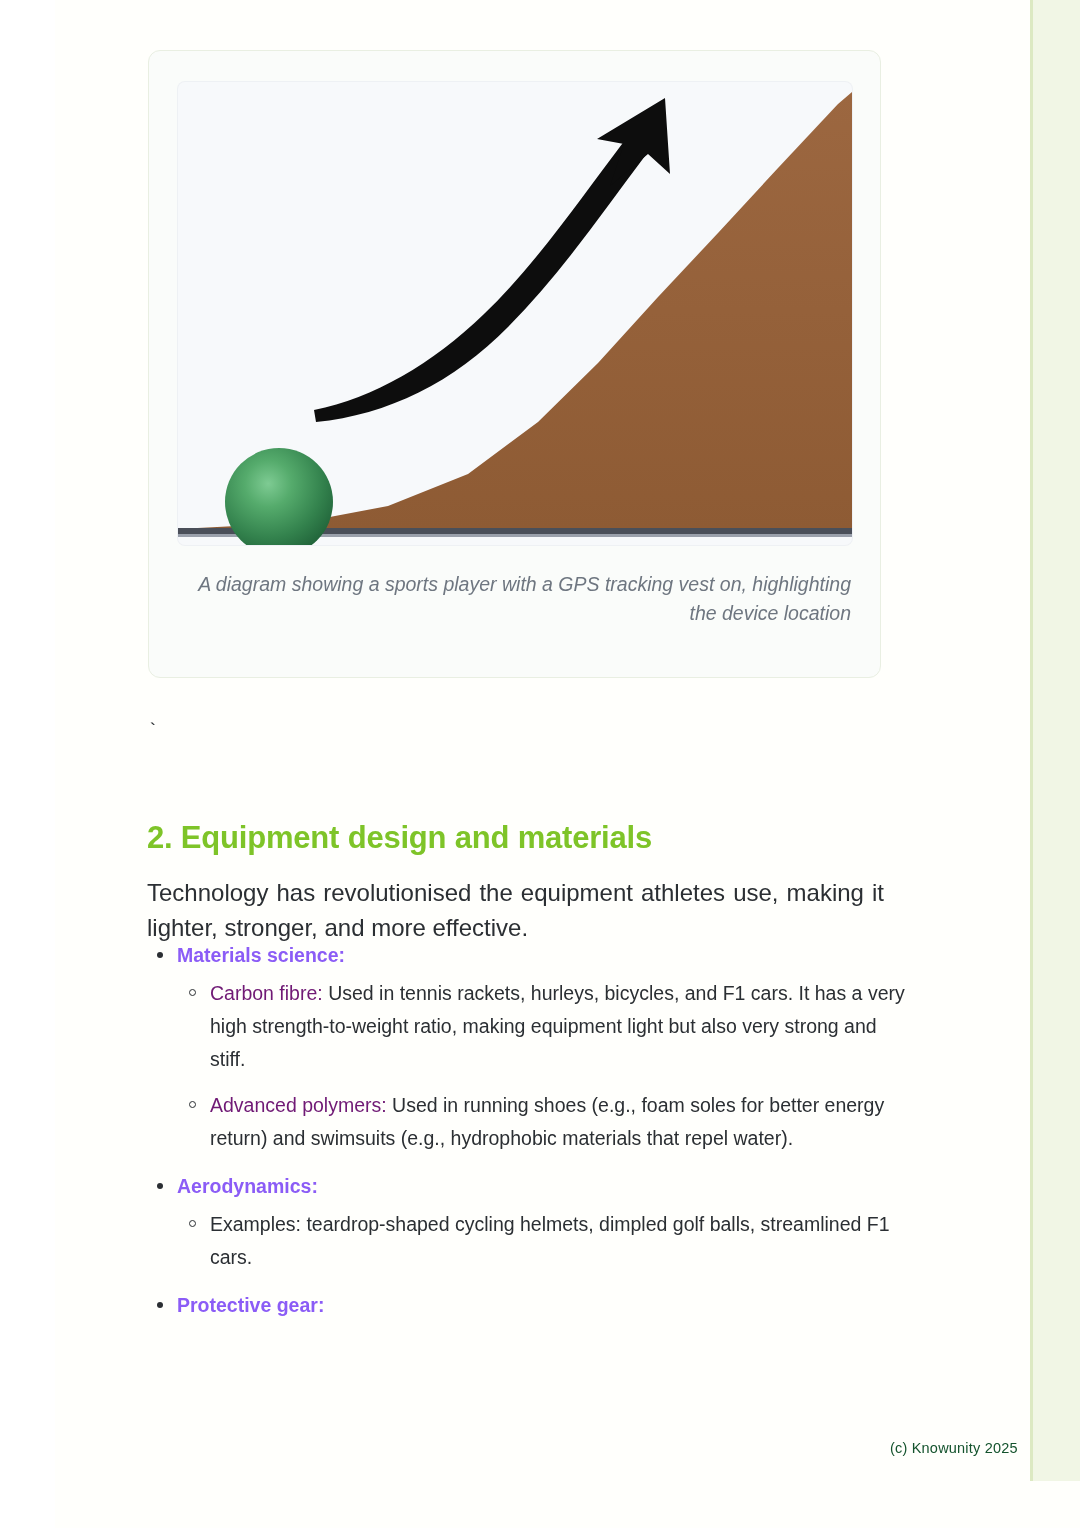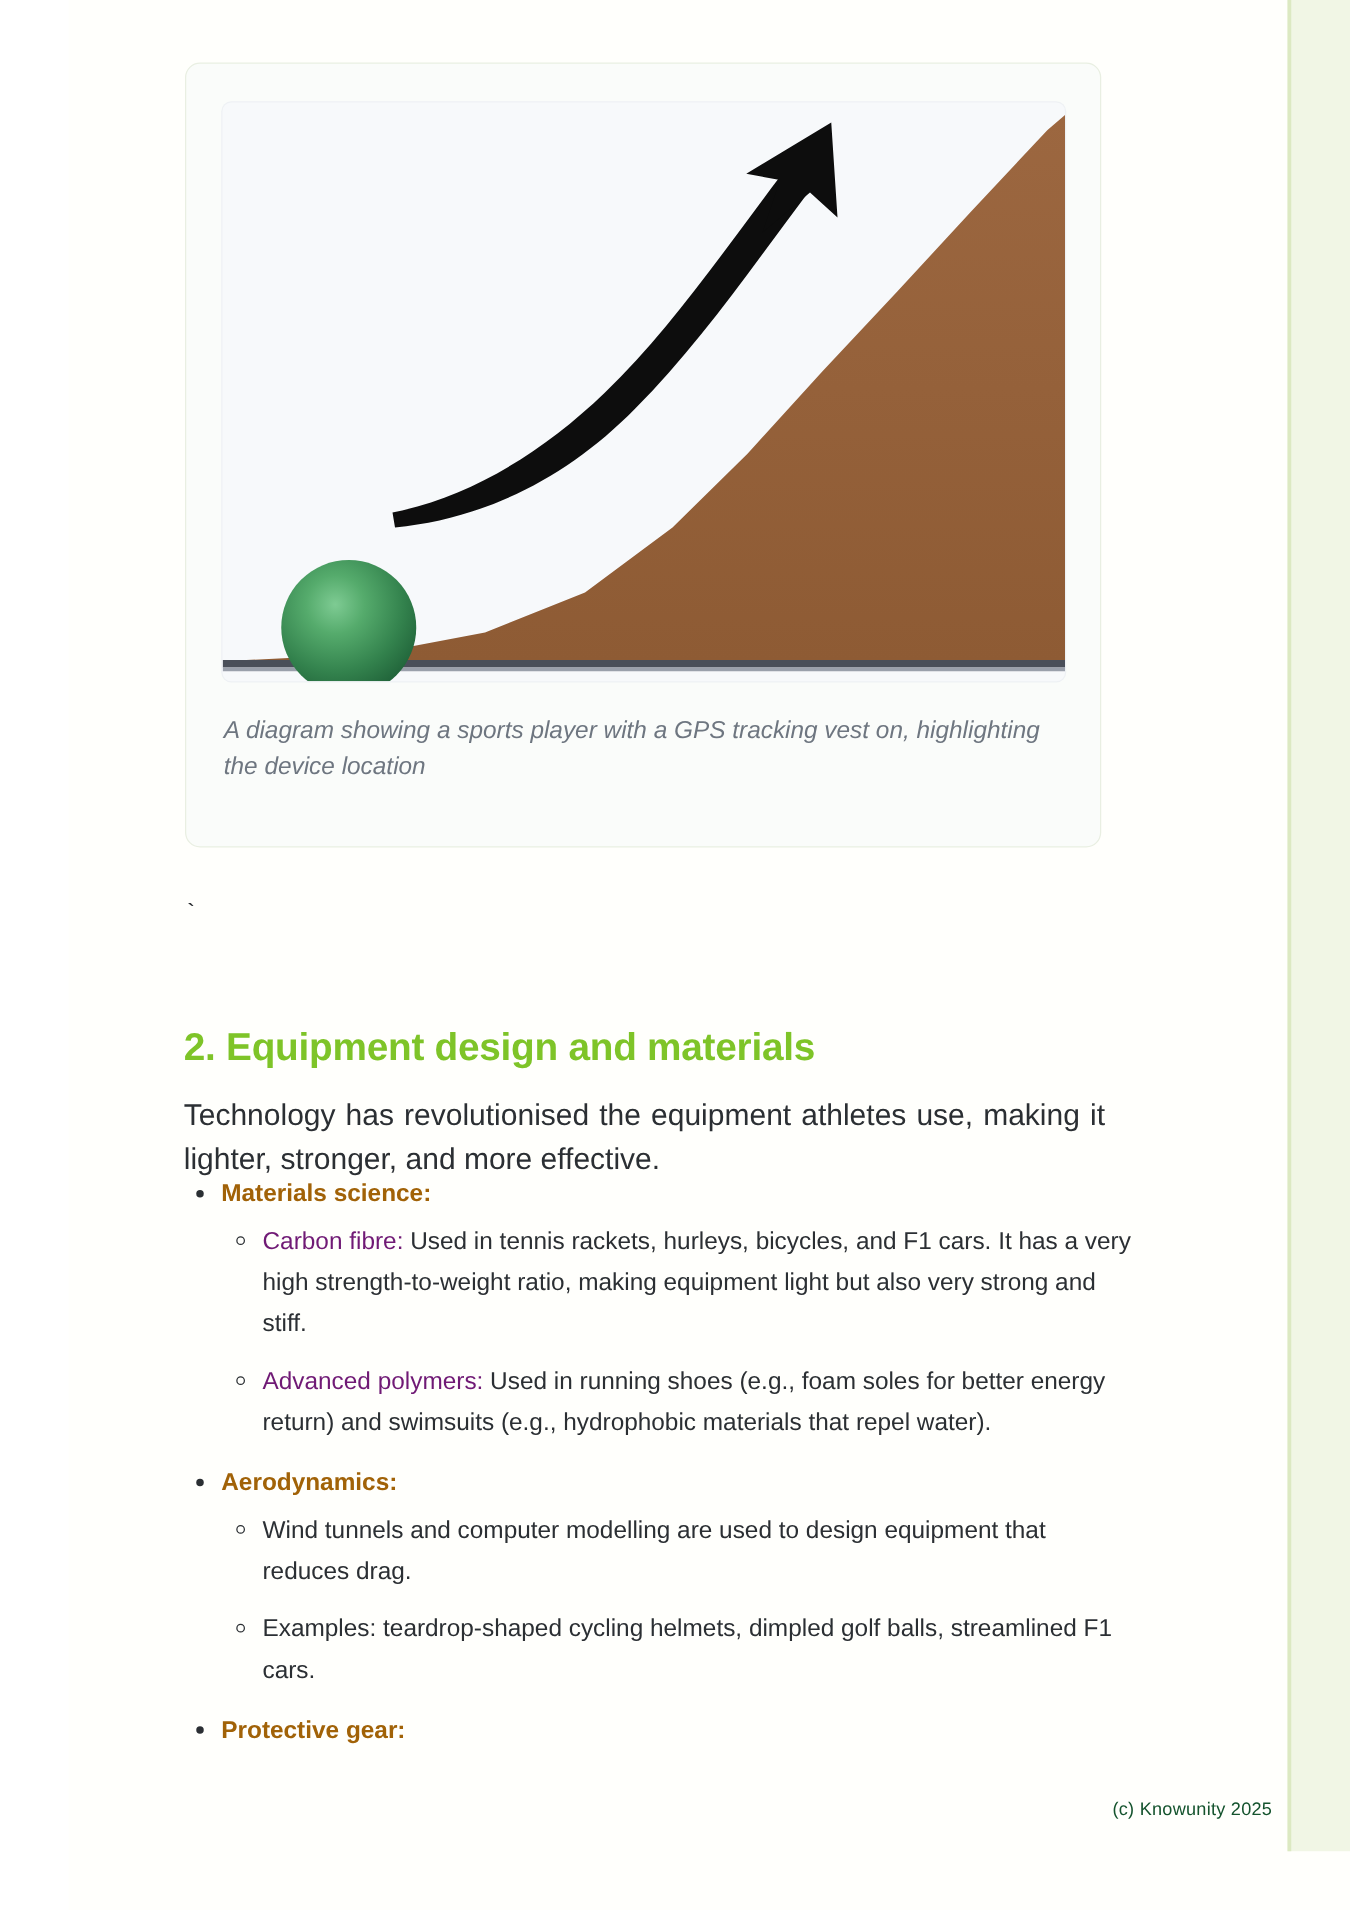--- a/index.html
+++ b/index.html
@@ -63,21 +63,21 @@
     box-shadow: 0 0 0 1px #eef1f4;
   }
 
   .figure-svg { display: block; width: 100%; height: 100%; }
 
   .figure-caption {
     position: absolute;
     left: 30px;
     top: 519px;
     width: 672px;
-    text-align: left;
+    text-align: right;
     font-size: 19.5px;
     line-height: 29px;
     font-style: italic;
     color: #6e7680;
     font-family: "Liberation Sans", sans-serif;
   }
 
   
   .stray-tick {
     position: absolute;
@@ -138,21 +138,21 @@
     top: 12px;
     width: 6px;
     height: 6px;
     background: #2b2f33;
     border-radius: 50%;
   }
   .grp-label {
     font-size: 19.5px;
     line-height: 31px;
     font-weight: bold;
-    color: #a16207;
+    color: #8b5cf6;
   }
 
   ul.lvl2 {
     list-style: none;
     margin: 6px 0 0 0;
     padding: 0;
   }
   ul.lvl2 > li.sub {
     position: relative;
     padding-left: 33px;
@@ -249,24 +249,20 @@
               <div class="sub-text"><b>Advanced polymers:</b><span> Used in running shoes (e.g., foam soles for better energy return) and swimsuits (e.g., hydrophobic materials that repel water).</span></div>
             </li>
           </ul>
         </li>
         <li class="grp">
           <span class="bullet-dot"></span>
           <div class="grp-label">Aerodynamics:</div>
           <ul class="lvl2">
             <li class="sub">
               <span class="bullet-ring"></span>
-              <div class="sub-text"><span>Wind tunnels and computer modelling are used to design equipment that reduces drag.</span></div>
-            </li>
-            <li class="sub">
-              <span class="bullet-ring"></span>
               <div class="sub-text"><span>Examples: teardrop-shaped cycling helmets, dimpled golf balls, streamlined F1 cars.</span></div>
             </li>
           </ul>
         </li>
         <li class="grp">
           <span class="bullet-dot"></span>
           <div class="grp-label">Protective gear:</div>
         </li>
       </ul>
   </div>

